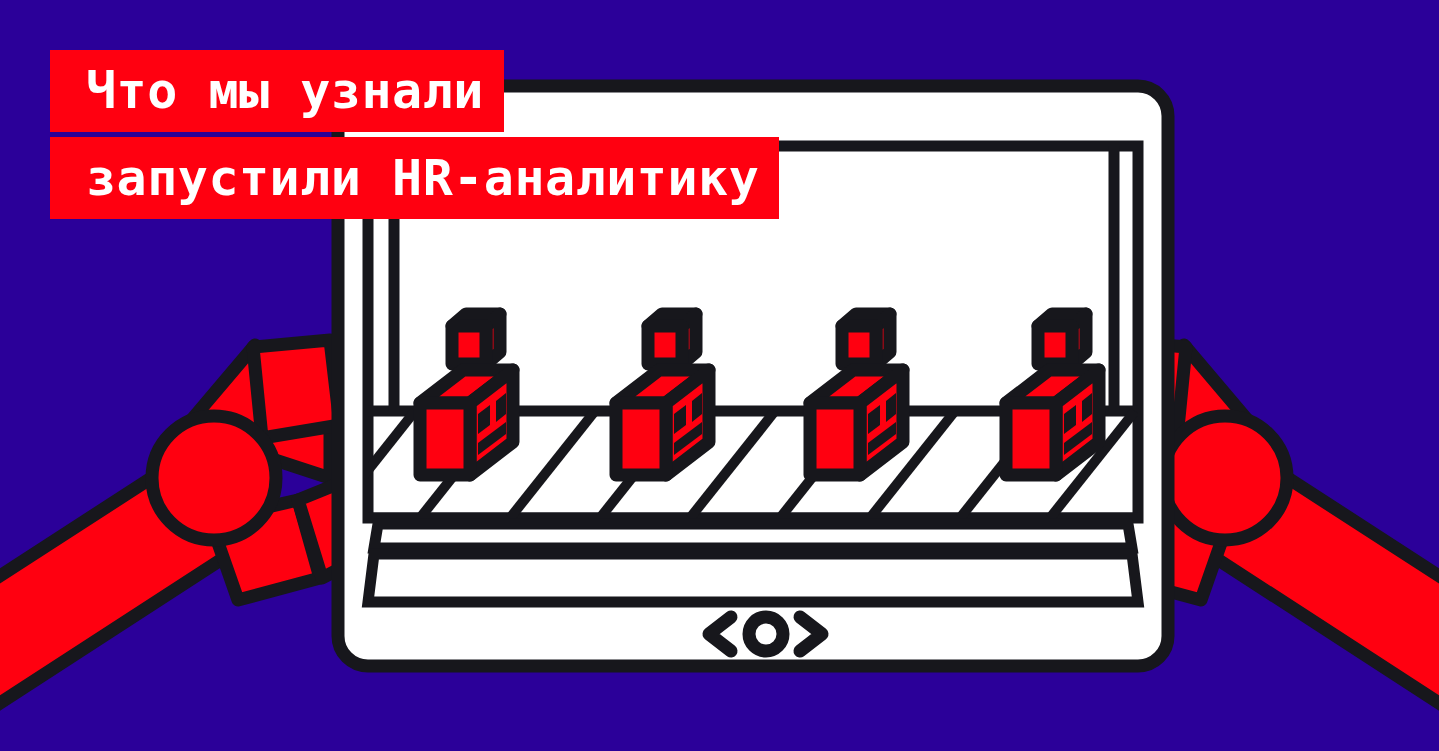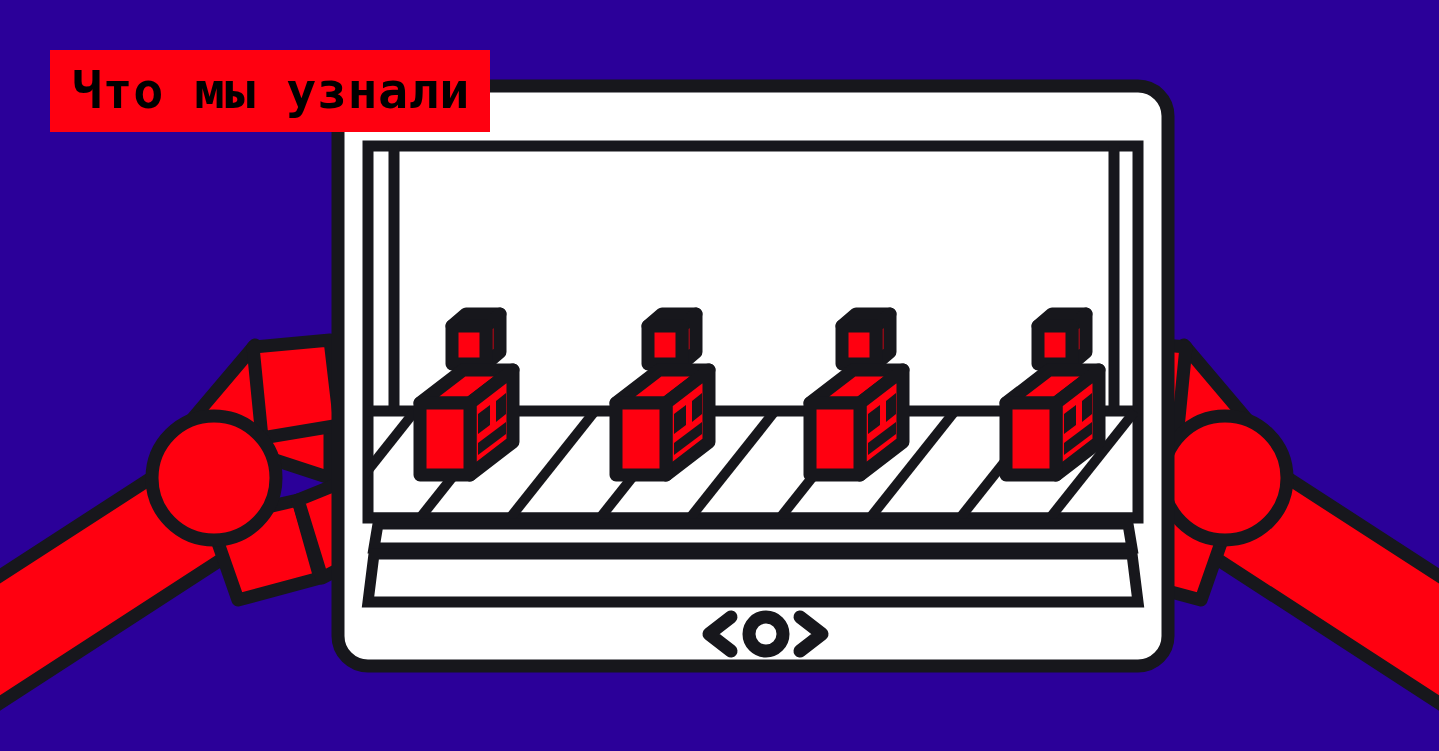--- a/index.html
+++ b/index.html
@@ -28,27 +28,27 @@
     left: 50px;
     top: 50px;
     z-index: 20;
     display: flex;
     flex-direction: column;
     align-items: flex-start;
     gap: 5px;
   }
   .title-line {
     background: #ff0010;
-    color: #000000;
+    color: #ffffff;
     font-family: "DejaVu Sans Mono", "Liberation Mono", monospace;
     font-weight: 700;
     font-size: 50px;
     line-height: 1;
     letter-spacing: 0.5px;
-    padding: 16px 20px 16px 22px;
+    padding: 16px 20px 16px 36px;
     white-space: pre;
     display: inline-block;
   }
 </style>
 </head>
 <body>
 
 <div id="stage">
 
   <svg id="art" viewBox="0 0 1439 751">
@@ -196,15 +196,16 @@
         <path d="M 731 617 L 709 634 L 731 651"></path>
         <circle cx="766" cy="634" r="17"></circle>
         <path d="M 800 617 L 822 634 L 800 651"></path>
       </g>
 
     </g>
   </svg>
 
   <div id="title-stack">
     <div class="title-line">Что мы узнали</div>
+    <div class="title-line">запустили HR-аналитику</div>
   </div>
 
 </div>
 
 </body></html>

